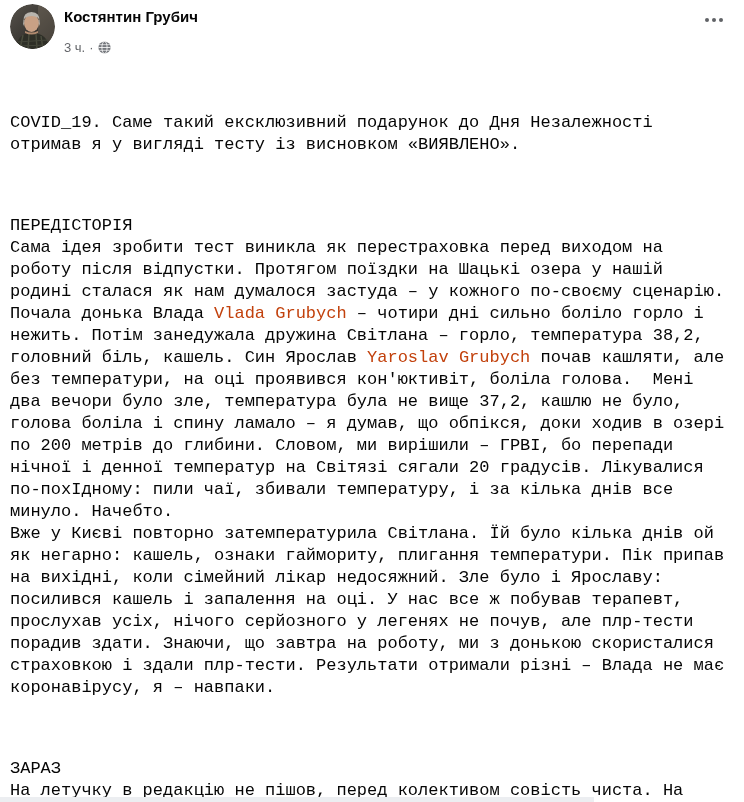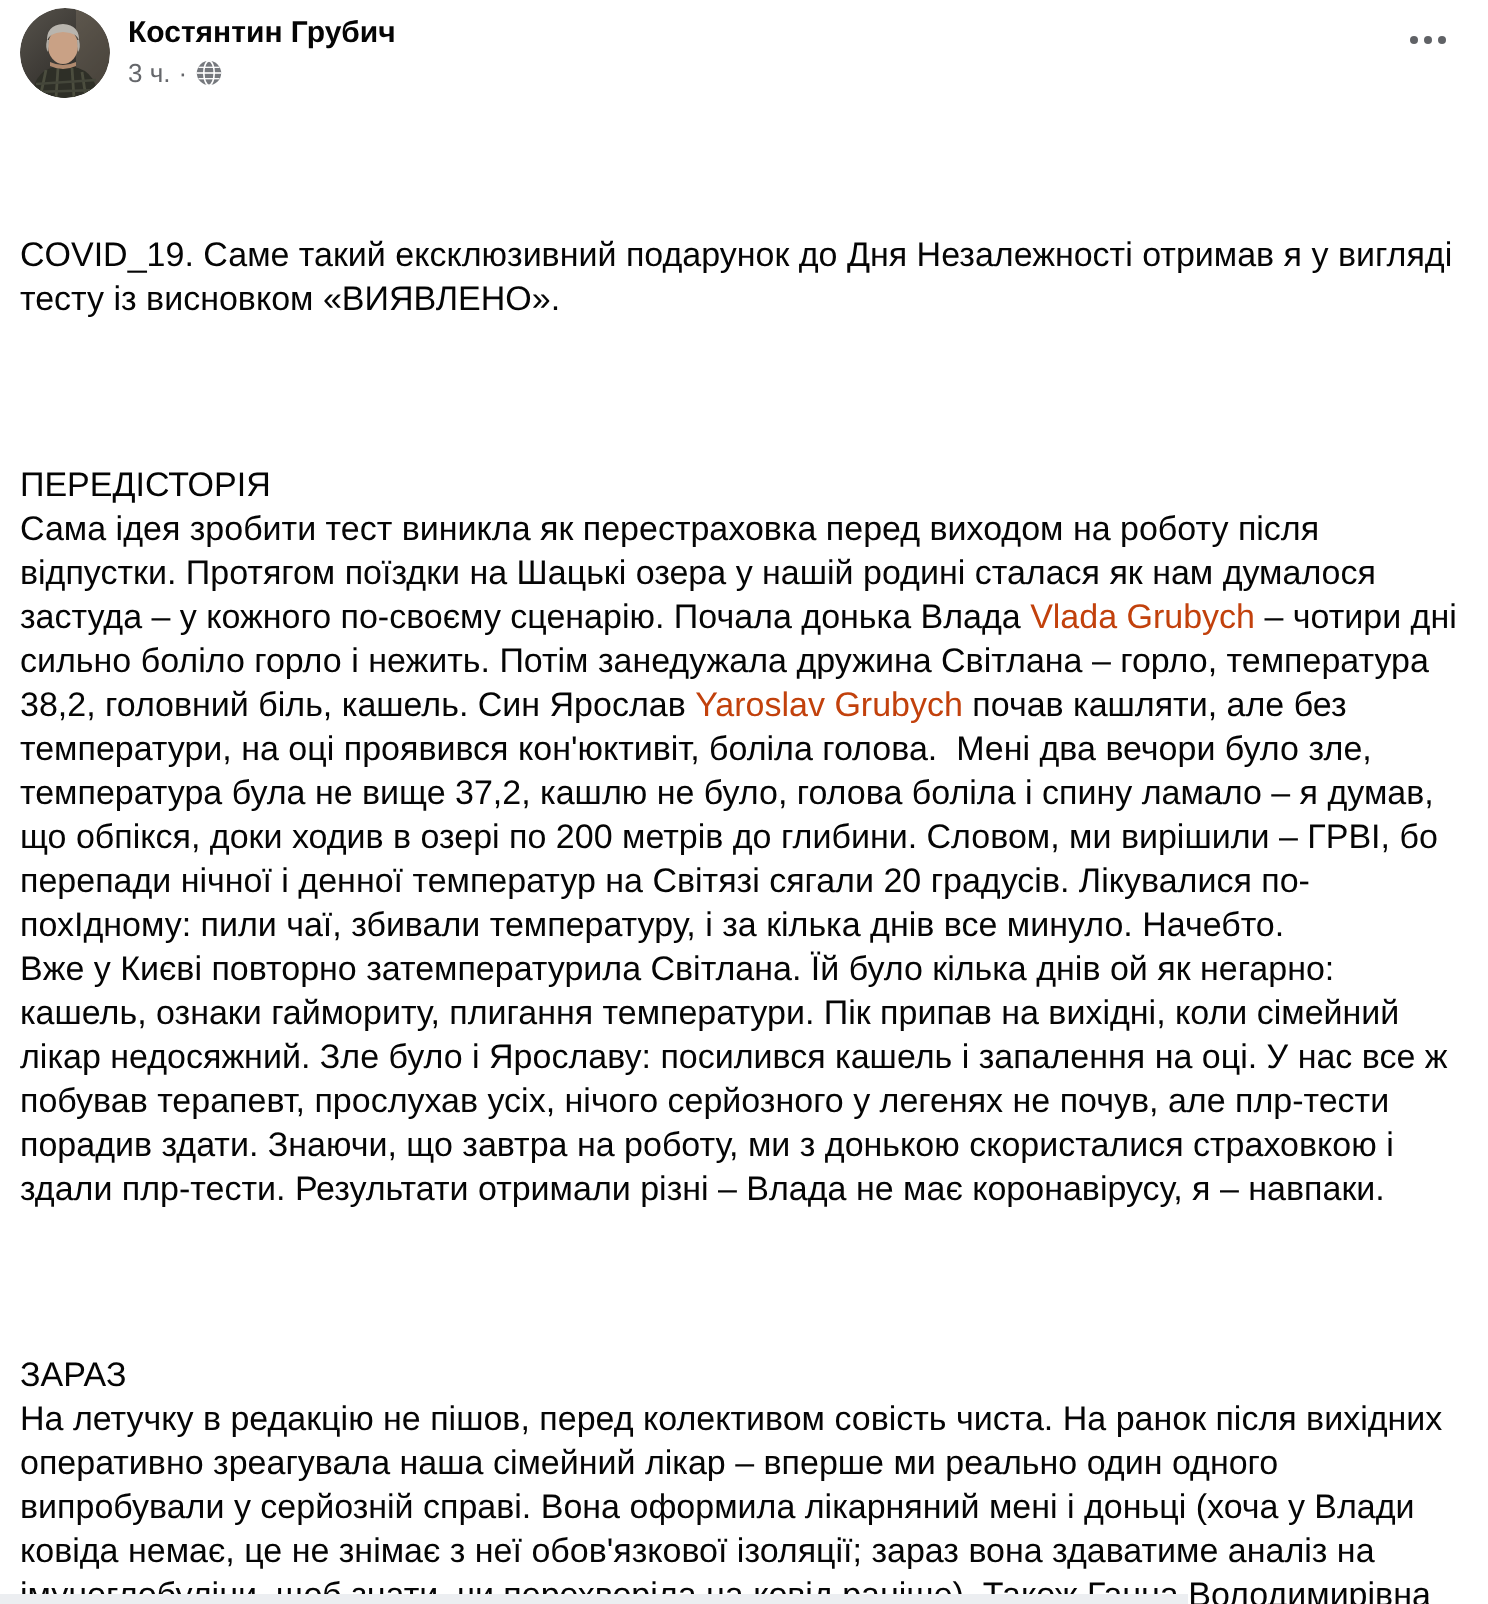--- a/index.html
+++ b/index.html
@@ -42,21 +42,21 @@
     font-weight: bold;
     line-height: 20px;
     color: #050505;
     text-decoration: none;
     cursor: pointer;
   }
   .meta-row {
     display: flex;
     align-items: center;
     gap: 4px;
-    margin-top: 1px;
+    margin-top: 12px;
     font-size: 13px;
     line-height: 17px;
     color: #65676b;
   }
   .globe-svg { display: block; }
   .more-button {
     position: absolute;
     top: 6px;
     right: 14px;
     width: 32px;
@@ -75,21 +75,22 @@
     background: #606266;
   }
   .post-body {
     padding: 6px 10px 0 10px;
     font-size: 17px;
     line-height: 22px;
     white-space: pre-wrap;
     word-break: normal;
   }
   .post-body p {
-    margin: 16px 0 11px 0;
+    margin: 4px 0 11px 0;
+    font-family: Liberation Mono, monospace;
   }
   .mention-link {
     color: #c2410c;
     text-decoration: none;
     cursor: pointer;
   }
   .bottom-strip {
     position: absolute;
     left: 0;
     bottom: 0;

